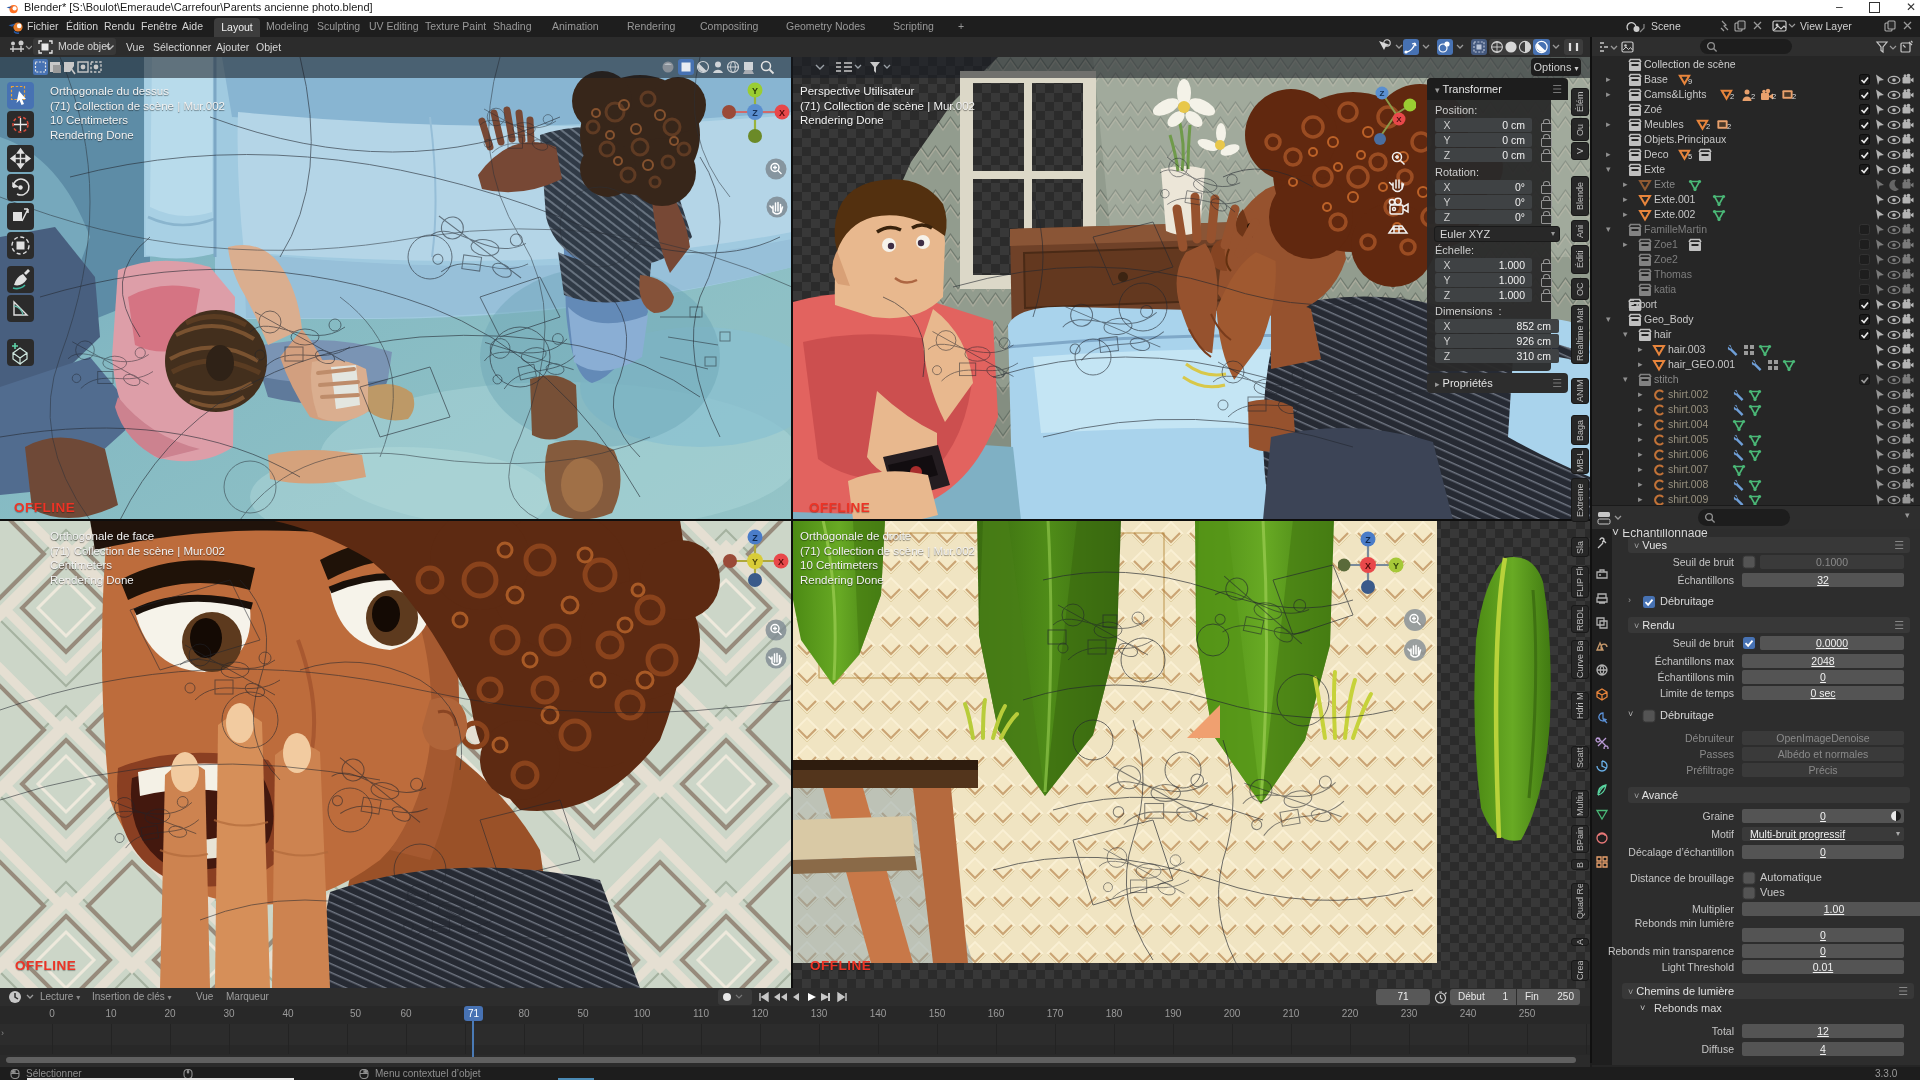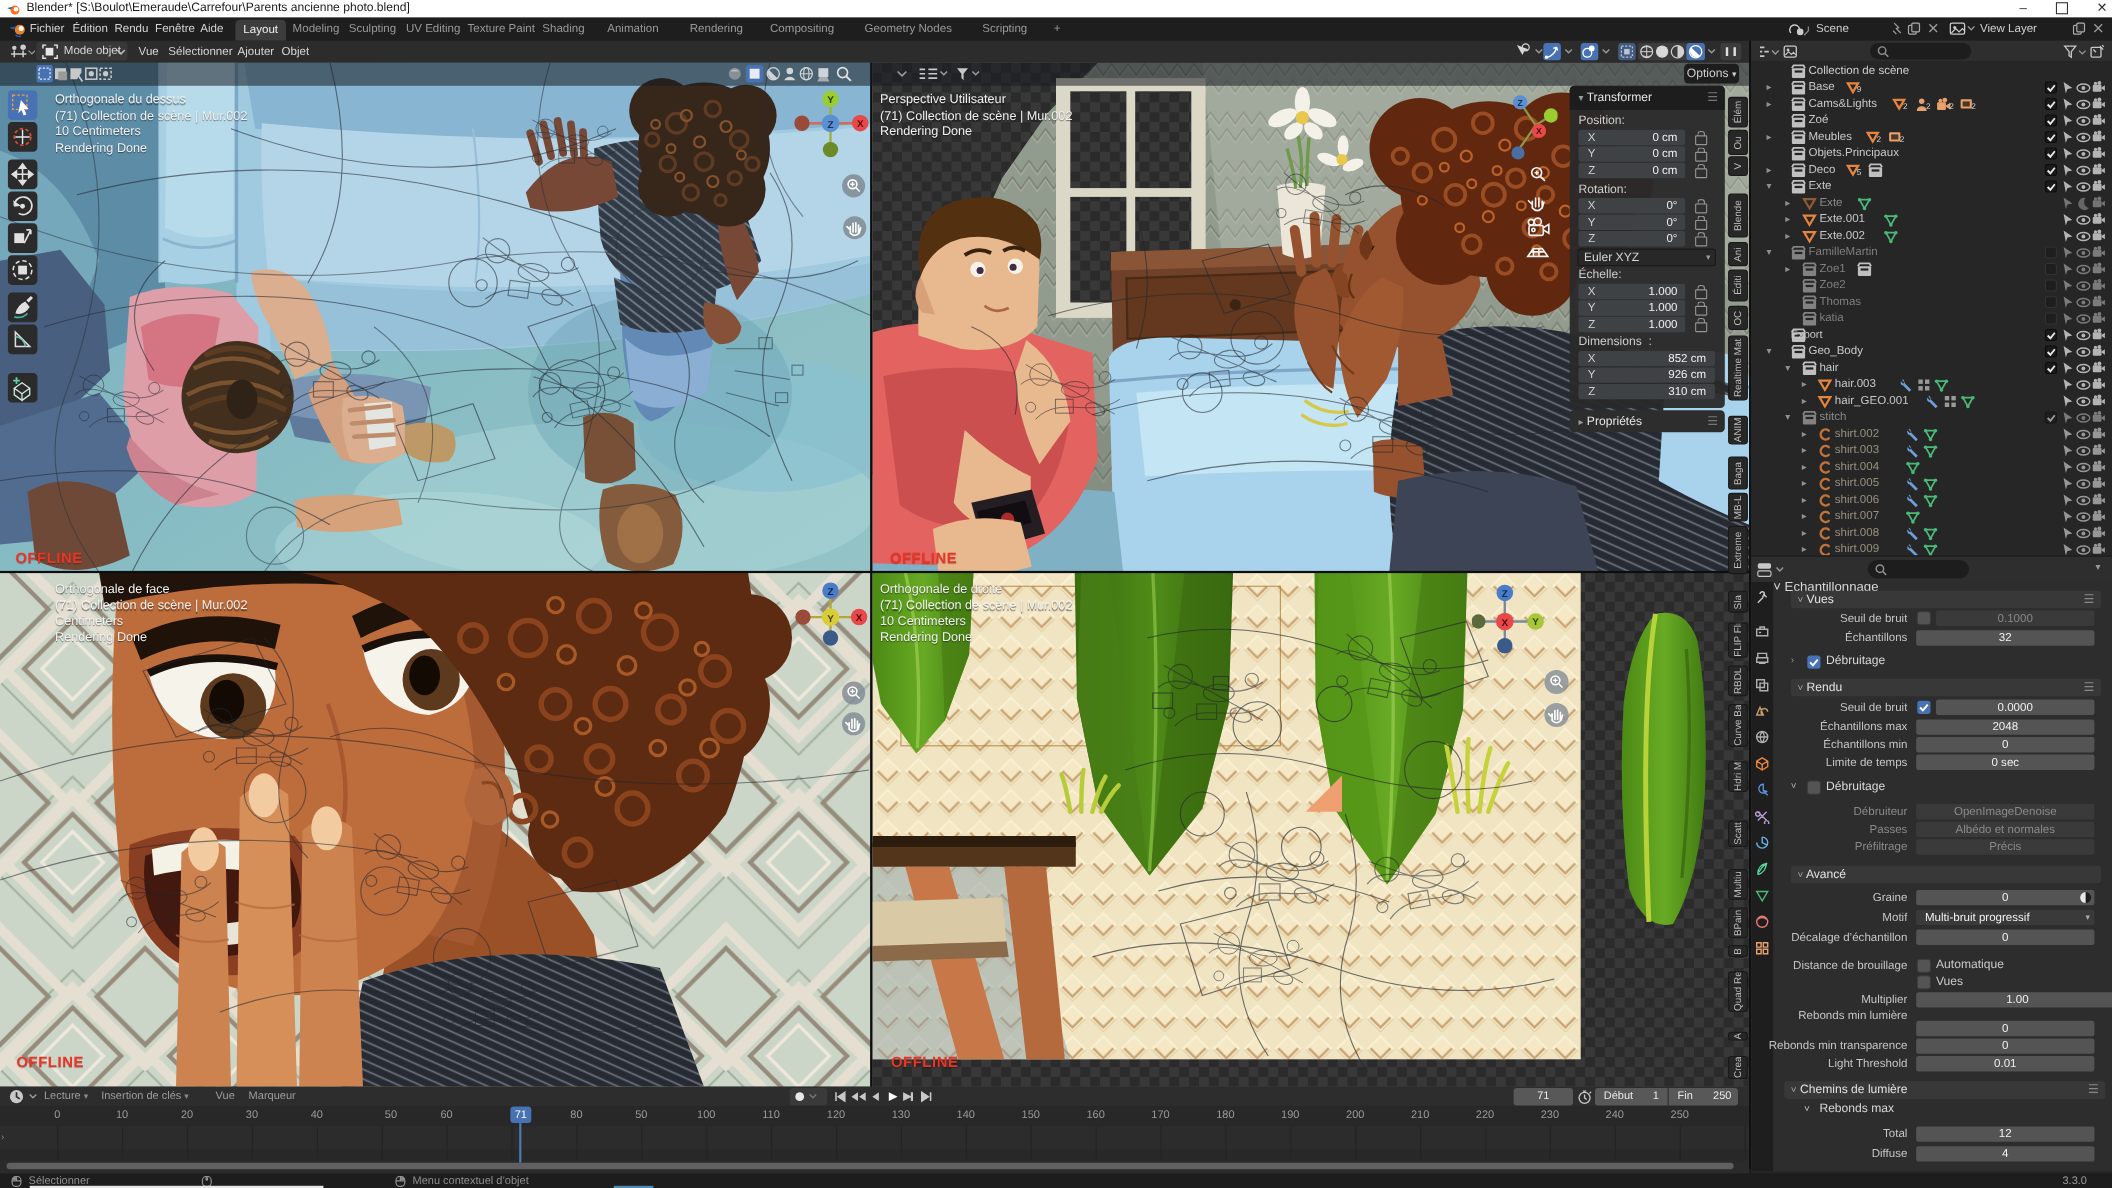--- a/index.html
+++ b/index.html
@@ -11,21 +11,21 @@
 #divider{left:1590px;top:37px;width:2px;height:1026px;background:#101010;}
 #rightcol{left:1592px;top:37px;width:328px;height:1030px;background:#252525;}
 #timeline{left:0;top:988px;width:1590px;height:79px;background:#2b2b2b;}
 #statusbar{left:0;top:1067px;width:1920px;height:13px;background:#1d1d1d;color:#909090;font-size:10px;}
 .mtxt{display:inline-block;vertical-align:top;line-height:21px;}
 .vtext{color:#f2f2f2;font-size:11.5px;line-height:14.5px;text-shadow:0 1px 1px rgba(0,0,0,.5);}
 .offline{color:#ee3325;font-size:13.5px;font-weight:bold;letter-spacing:.5px;text-shadow:0 1px 1px rgba(0,0,0,.3);}
 .tab{position:absolute;left:1571px;width:16px;background:#272727;border:1px solid #191919;border-radius:3px;color:#bdbdbd;font-size:9px;writing-mode:vertical-rl;transform:rotate(180deg);text-align:center;line-height:16px;overflow:hidden;white-space:nowrap;}
 .panelhdr{position:absolute;background:#383838;border-radius:3px;color:#e2e2e2;font-size:11px;line-height:16px;}
 .plabel{position:absolute;color:#c5c5c5;font-size:10.5px;text-align:right;line-height:14px;white-space:nowrap;overflow:hidden;}
-.pfield{position:absolute;background:#545454;border-radius:2px;color:#f1f1f1;font-size:10.5px;text-align:center;line-height:14px;}
+.pfield{position:absolute;background:#545454;border-radius:2px;color:#f1f1f1;font-size:10.5px;text-align:center;line-height:14px;text-decoration:underline;}
 .pfieldd{position:absolute;background:#3a3a3a;border-radius:2px;color:#8a8a8a;font-size:10.5px;text-align:center;line-height:14px;}
 .pfx{position:absolute;left:14px;width:12px;color:#cfcfcf;font-size:10.5px;line-height:14px;text-align:center;z-index:2;}
 .pfv{position:absolute;left:8px;width:97px;height:14px;background:#3f4244;border-radius:2px;color:#f0f0f0;font-size:10.5px;text-align:right;padding-right:7px;line-height:14px;box-sizing:border-box;}
 .pfw{position:absolute;left:8px;width:124px;height:14px;background:#3f4244;border-radius:2px;color:#f0f0f0;font-size:10.5px;text-align:right;padding-right:8px;line-height:14px;box-sizing:border-box;}
 .plk{position:absolute;left:114px;width:9px;height:7px;margin-top:5px;border:1px solid #949494;border-radius:1px;}
 .plk::before{content:"";position:absolute;left:0.5px;top:-5px;width:5px;height:4px;border:1px solid #949494;border-bottom:none;border-radius:3px 3px 0 0;}
 .tl{position:absolute;color:#9e9e9e;font-size:10px;line-height:18px;}
 </style></head>
 <body>
 <div id="root">
@@ -898,21 +898,21 @@
         <text x="30" y="44" font-size="9" font-weight="bold" text-anchor="middle" fill="#500a0a" font-family="Liberation Sans">X</text>
       <circle cx="6" cy="40" r="6.5" fill="#5a6a3a"></circle>
         <circle cx="30" cy="62" r="7" fill="#3a5a8a"></circle>
       <circle cx="77" cy="95" r="11" fill="#8a9298" opacity="0.85"></circle>
         <circle cx="76" cy="93.5" r="4" fill="none" stroke="#fff" stroke-width="1.5"></circle>
         <path d="M79 96.5 l3.5 3.5 M74 93.5 h4 M76 91.5 v4" stroke="#fff" stroke-width="1.3"></path>
       <circle cx="77" cy="125" r="11" fill="#8a9298" opacity="0.85"></circle>
       <path d="M73 130 v-6 M75.5 129 v-8 M78 129 v-8.5 M80.5 129.5 v-7 M73 130 q4 4 8 0 l1.5 -5 M72 126 l-2 -2" stroke="#fff" stroke-width="1.5" fill="none" stroke-linecap="round"></path>
     </svg>
 
-    <div class="abs" style="left:1427px;top:21px;width:141px;height:293px;background:rgba(42,42,42,0.96);border-radius:4px;color:#d8d8d8;font-size:11px">
+    <div class="abs" style="left:1427px;top:21px;width:124px;height:293px;background:rgba(42,42,42,0.96);border-radius:4px;color:#d8d8d8;font-size:11px">
       <div class="abs" style="left:0;top:0;width:141px;height:22px;background:#1d1d1d;border-radius:4px 4px 0 0;line-height:22px"><span style="margin-left:8px;font-size:9px;color:#9a9a9a">▾</span> <span style="color:#e4e4e4">Transformer</span><span style="float:right;margin-right:6px;color:#777">☰</span></div>
       <div class="abs" style="left:8px;top:26px;color:#cdcdcd">Position:</div>
       <div class="abs pfx" style="top:40px">X</div>
         <div class="abs pfv" style="top:40px">0 cm</div>
         <div class="abs plk" style="top:40px"></div>
       <div class="abs pfx" style="top:55px">Y</div>
         <div class="abs pfv" style="top:55px">0 cm</div>
         <div class="abs plk" style="top:55px"></div>
       <div class="abs pfx" style="top:70px">Z</div>
         <div class="abs pfv" style="top:70px">0 cm</div>

